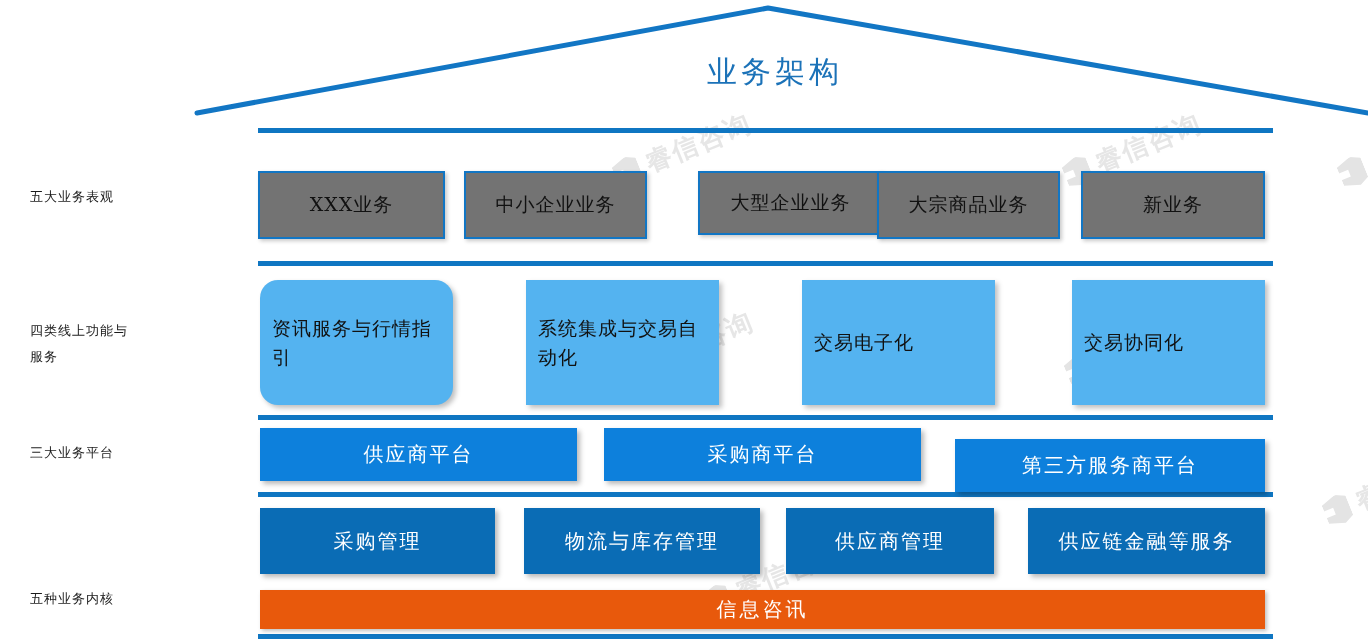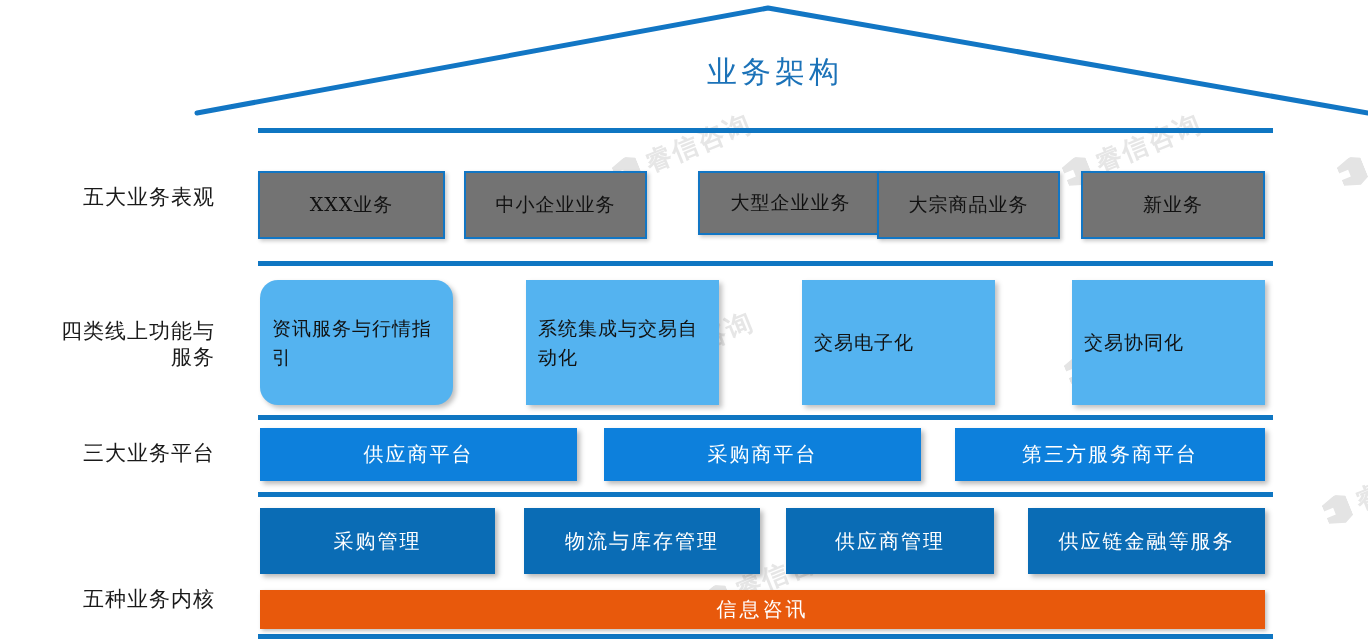--- a/index.html
+++ b/index.html
@@ -51,22 +51,22 @@
   .bar{
     position:absolute;
     left:258px;width:1015px;height:5px;
     background:#0f76c2;
   }
 
   
   .rowlabel{
     position:absolute;
     left:30px;width:185px;
-    text-align:right;
-    font-size:21px;
+    text-align:left;
+    font-size:13px;
     color:#1a1a1a;
     line-height:26px;
     letter-spacing:1px;
   }
 
   
   .box{position:absolute;box-sizing:border-box;display:flex;}
 
   
   .b1{
@@ -179,21 +179,21 @@
   <div class="box b1" style="left:877px;top:171px;width:183px;height:68px;">大宗商品业务</div>
   <div class="box b1" style="left:1081px;top:171px;width:184px;height:68px;">新业务</div>
 
   <div class="box b2" style="left:260px;top:280px;width:193px;height:125px;border-radius:18px;">资讯服务与行情指引</div>
   <div class="box b2" style="left:526px;top:280px;width:193px;height:125px;">系统集成与交易自动化</div>
   <div class="box b2" style="left:802px;top:280px;width:193px;height:125px;">交易电子化</div>
   <div class="box b2" style="left:1072px;top:280px;width:193px;height:125px;">交易协同化</div>
 
   <div class="box b3" style="left:260px;top:428px;width:317px;height:53px;">供应商平台</div>
   <div class="box b3" style="left:604px;top:428px;width:317px;height:53px;">采购商平台</div>
-  <div class="box b3" style="left:955px;top:428px;width:310px;height:53px;">第三方服务商平台</div>
+  <div class="box b3" style="left:955px;top:439px;width:310px;height:53px;">第三方服务商平台</div>
 
   <div class="box b4" style="left:260px;top:508px;width:235px;height:66px;">采购管理</div>
   <div class="box b4" style="left:524px;top:508px;width:236px;height:66px;">物流与库存管理</div>
   <div class="box b4" style="left:786px;top:508px;width:208px;height:66px;">供应商管理</div>
   <div class="box b4" style="left:1028px;top:508px;width:237px;height:66px;">供应链金融等服务</div>
 
   <div class="box bfoot" style="left:260px;top:590px;width:1005px;height:39px;">信息咨讯</div>
 
 </div>
 

